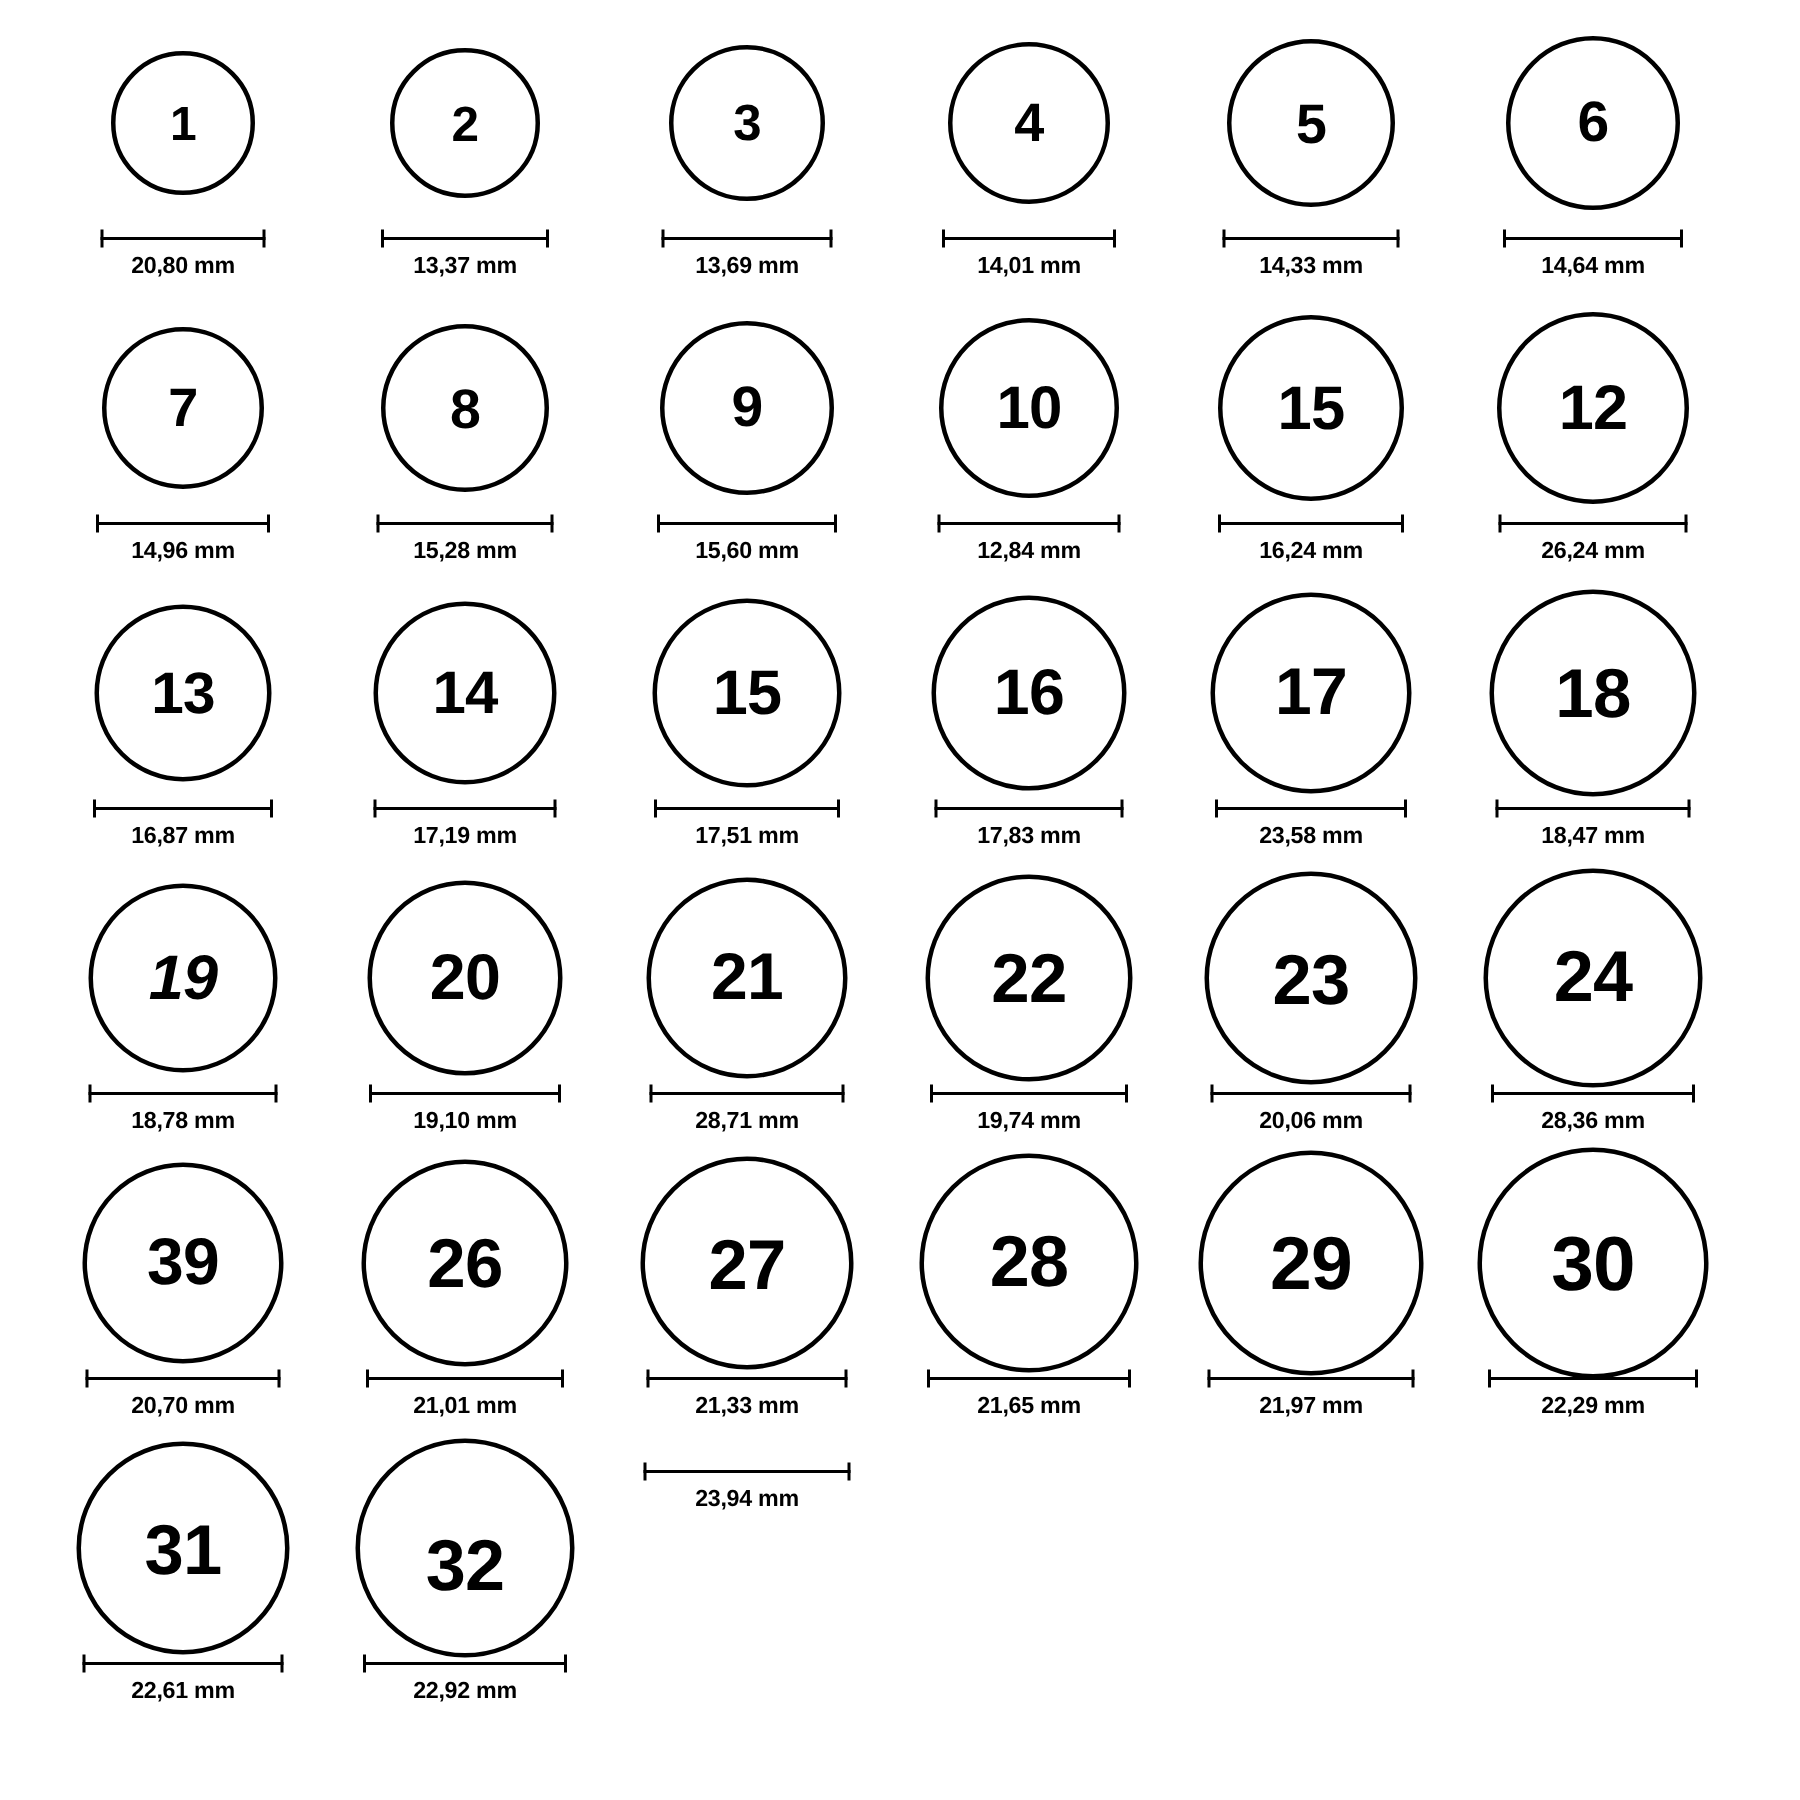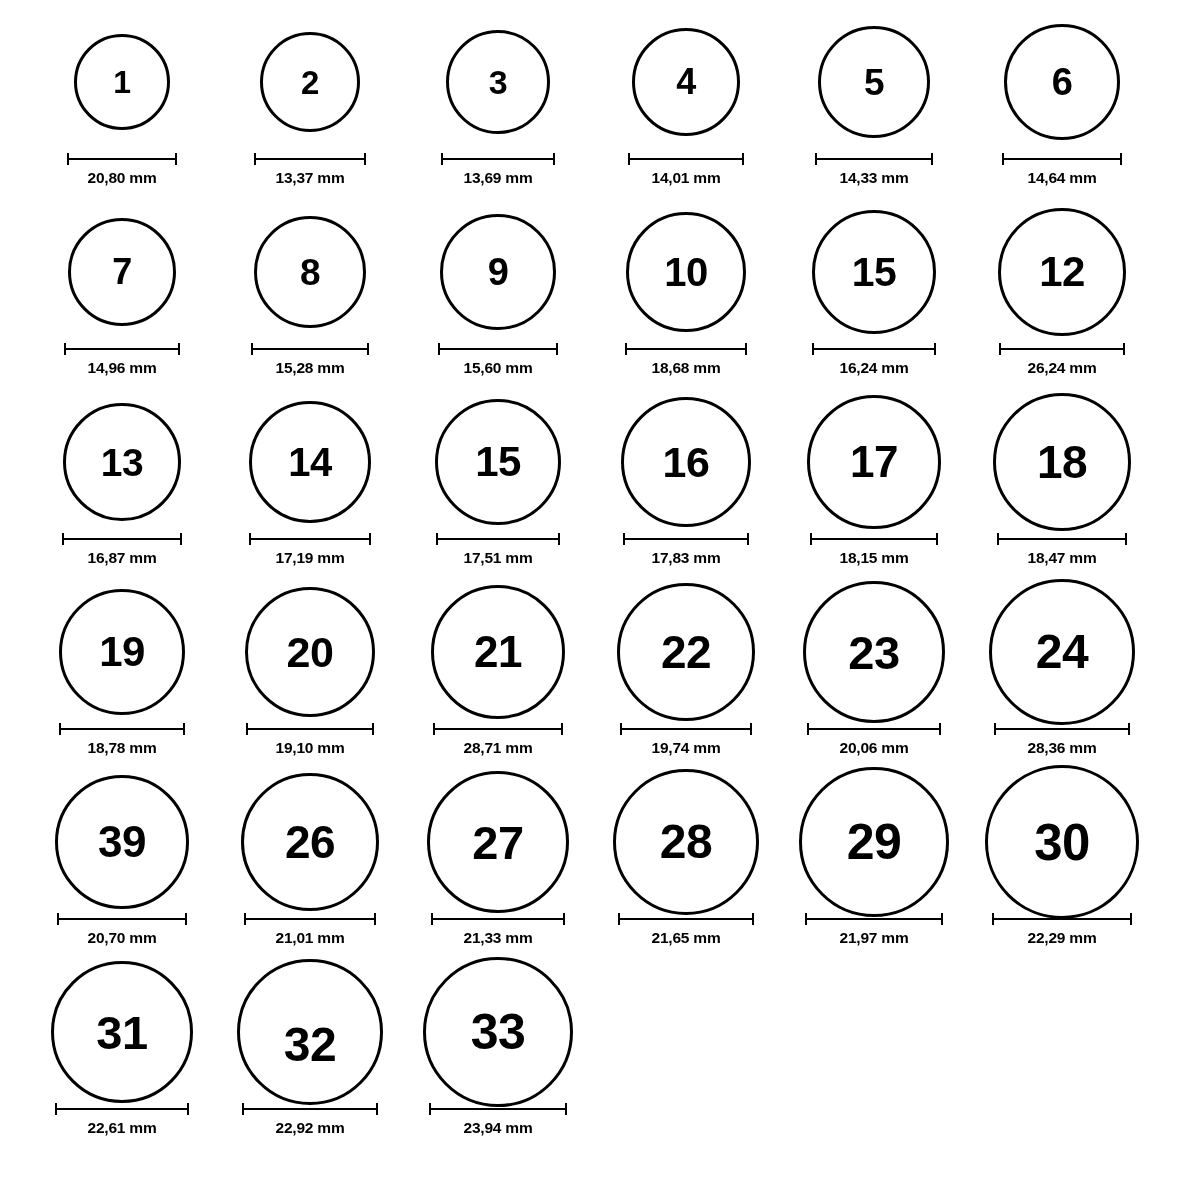--- a/index.html
+++ b/index.html
@@ -212,21 +212,21 @@
         <div class="circle-wrap" style="height: 128px;">
           <div class="circle" style="width: 120px; height: 120px;">
             <div class="num" style="font-size: 40px;">10</div>
           </div>
         </div>
         <div class="ruler" style="width: 122px;">
           <div class="bar"></div>
           <div class="tick left"></div>
           <div class="tick right"></div>
         </div>
-        <div class="label">18,68 mm</div>
+        <div class="label">12,84 mm</div>
       </div>
       <div class="cell">
         <div class="circle-wrap" style="height: 128px;">
           <div class="circle" style="width: 124px; height: 124px;">
             <div class="num" style="font-size: 41px;">15</div>
           </div>
         </div>
         <div class="ruler" style="width: 124px;">
           <div class="bar"></div>
           <div class="tick left"></div>
@@ -305,39 +305,39 @@
         <div class="circle-wrap" style="height: 128px;">
           <div class="circle" style="width: 134px; height: 134px;">
             <div class="num" style="font-size: 44px;">17</div>
           </div>
         </div>
         <div class="ruler" style="width: 128px;">
           <div class="bar"></div>
           <div class="tick left"></div>
           <div class="tick right"></div>
         </div>
-        <div class="label">18,15 mm</div>
+        <div class="label">23,58 mm</div>
       </div>
       <div class="cell">
         <div class="circle-wrap" style="height: 128px;">
           <div class="circle" style="width: 138px; height: 138px;">
             <div class="num" style="font-size: 46px;">18</div>
           </div>
         </div>
         <div class="ruler" style="width: 130px;">
           <div class="bar"></div>
           <div class="tick left"></div>
           <div class="tick right"></div>
         </div>
         <div class="label">18,47 mm</div>
       </div>
     </div>
     <div class="row" style="height: 190px;">
       <div class="cell">
-        <div class="circle-wrap" style="height: 128px;">
+        <div class="circle-wrap" style="height: 128px; font-style: italic;">
           <div class="circle" style="width: 126px; height: 126px;">
             <div class="num" style="font-size: 42px;">19</div>
           </div>
         </div>
         <div class="ruler" style="width: 126px;">
           <div class="bar"></div>
           <div class="tick left"></div>
           <div class="tick right"></div>
         </div>
         <div class="label">18,78 mm</div>
@@ -509,25 +509,20 @@
           </div>
         </div>
         <div class="ruler" style="width: 136px;">
           <div class="bar"></div>
           <div class="tick left"></div>
           <div class="tick right"></div>
         </div>
         <div class="label">22,92 mm</div>
       </div>
       <div class="cell">
-        <div class="circle-wrap" style="height: 128px;">
-          <div class="circle" style="width: 150px; height: 150px;">
-            <div class="num" style="font-size: 50px;">33</div>
-          </div>
-        </div>
         <div class="ruler" style="width: 138px;">
           <div class="bar"></div>
           <div class="tick left"></div>
           <div class="tick right"></div>
         </div>
         <div class="label">23,94 mm</div>
       </div>
     </div>
   </div>
 

